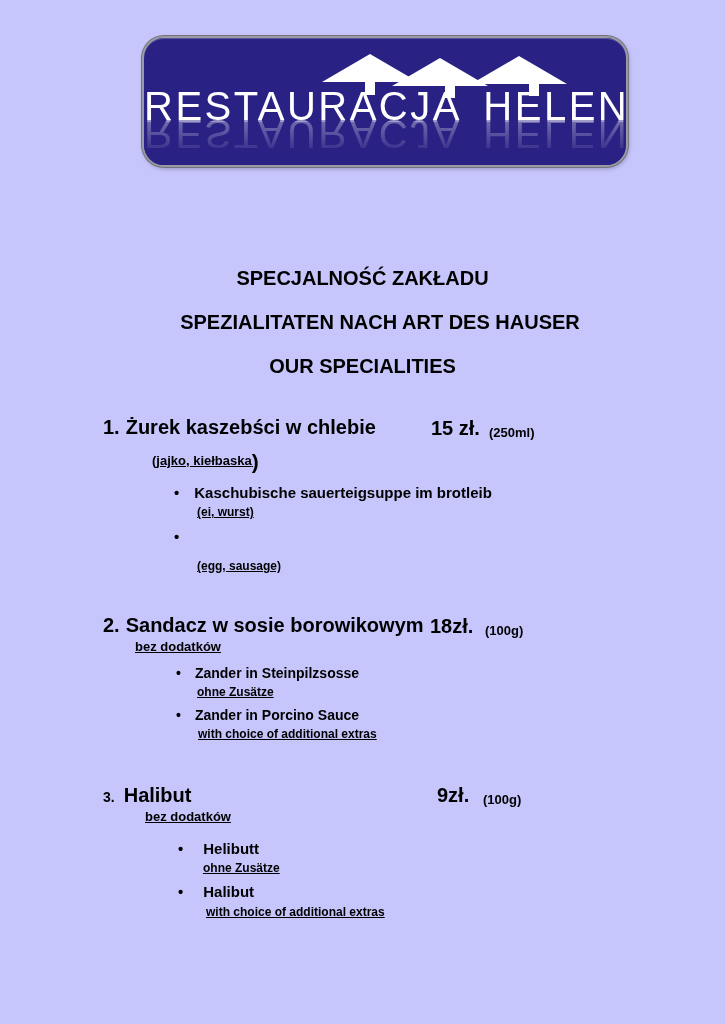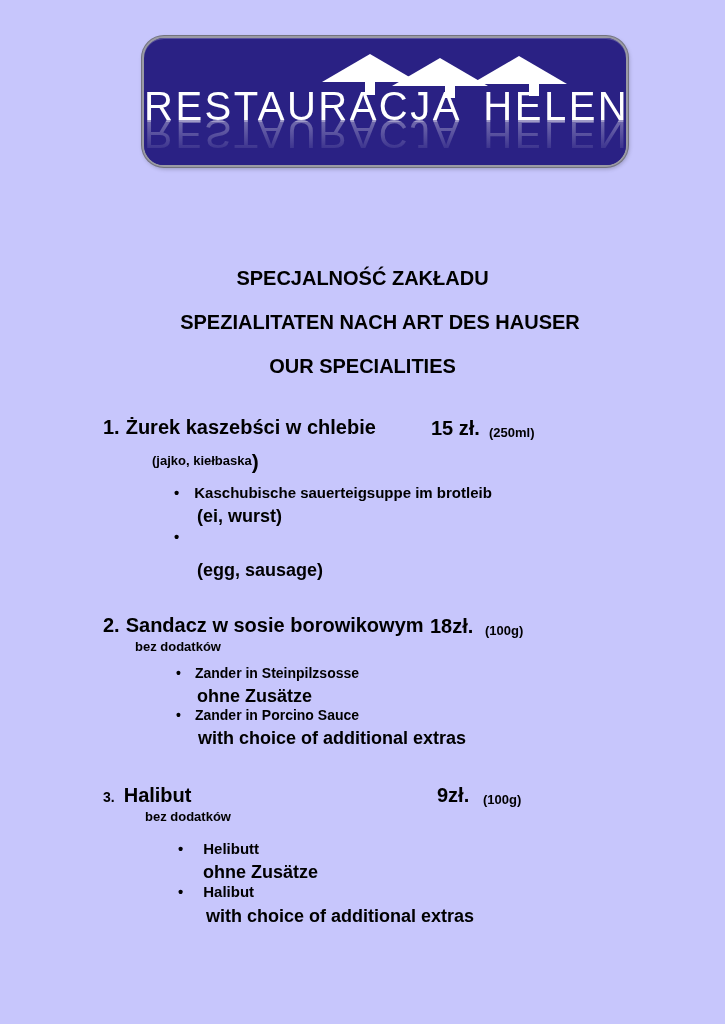--- a/index.html
+++ b/index.html
@@ -45,24 +45,24 @@
     position:absolute; left:0; width:100%;
     text-align:center; font-size:20px; font-weight:700; line-height:20px;margin-top:38px;
   }
   .h-pl { top:230px; } .h-de { top:274px;padding-left:35px; } .h-en { top:318px; }
 
   
   .line { position:absolute; font-weight:700; white-space:nowrap; line-height:1.15; }
   .title-line { font-size:20px; }
   .price { font-size:20px; }
   .portion { font-size:13px; }
-  .note { font-size:13px; }
+  .note { font-size:13px;text-decoration:underline; }
   .big-paren { font-size:21px; line-height:13px; vertical-align:-4px; font-weight:700; }
   .bullet { position:absolute; display:flex; font-weight:700; white-space:nowrap; line-height:1.15; }
-  .sub { font-size:18px; }
+  .sub { font-size:12px;text-decoration:underline; }
   .num { display:inline-block; }
 
   
   .i1-title   { top:416px; left:103px; } .i1-title .num { margin-right:6px; }
   .i1-price   { top:417px; left:431px; }
   .i1-portion { top:426px; left:489px; }
   .i1-note    { top:454px; left:152px; }
   .i1-b1      { top:484px; left:174px; font-size:15px; gap:15px; }
   .i1-b1s     { top:506px; left:197px; }
   .i1-b2      { top:528px; left:174px; font-size:15px; gap:15px; }

